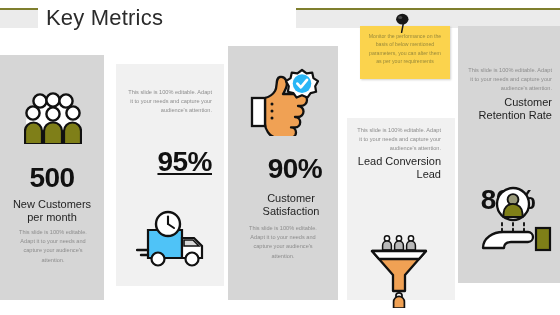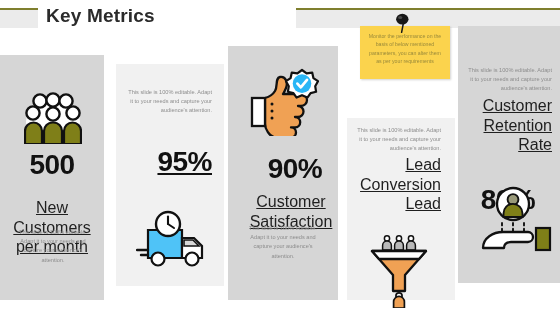--- a/index.html
+++ b/index.html
@@ -11,34 +11,34 @@
   }
   .slide{position:relative;width:560px;height:315px;background:#fff;overflow:hidden;}
 
   
   .hdr-block-left{position:absolute;left:0;top:8px;width:38px;height:20px;background:#ebebeb;}
   .hdr-rule-left{position:absolute;left:0;top:8px;width:38px;height:2px;background:#7f7f2e;}
   .hdr-block-right{position:absolute;left:296px;top:8px;width:264px;height:20px;background:#ebebeb;}
   .hdr-rule-right{position:absolute;left:296px;top:8px;width:264px;height:2px;background:#7f7f2e;}
   .title{
     position:absolute;left:46px;top:5px;
-    font-size:19px;color:#2b2b2b;letter-spacing:.2px;font-weight:700;
+    font-size:22px;color:#2b2b2b;letter-spacing:.2px;font-weight:400;
   }
 
   
   .card{position:absolute;box-sizing:border-box;}
   .c-dark{background:#d6d6d6;}
   .c-light{background:#f1f1f1;}
 
   .blurb{
     font-size:5.6px;line-height:1.65;color:#8d8d8d;text-align:right;
   }
   .blurb.ctr{text-align:center;}
   .lbl{
-    font-size:16px;line-height:1.22;color:#1f1f1f;font-weight:400;text-decoration:underline;
+    font-size:11px;line-height:1.22;color:#1f1f1f;font-weight:400;
   }
   .lbl.r{text-align:right;}
   .lbl.c{text-align:center;}
   .big{
     font-size:28px;line-height:1;color:#111;font-weight:700;letter-spacing:-.5px;
   }
   .big.c{text-align:center;}
   .big.r{text-align:right;}
 
   .icon-wrap{position:absolute;}
@@ -81,21 +81,21 @@
       <circle cx="9" cy="25" r="6.6" fill="#fff" stroke="#111" stroke-width="2.4"></circle>
       <circle cx="29" cy="26" r="6.6" fill="#fff" stroke="#111" stroke-width="2.4"></circle>
       <circle cx="49" cy="25" r="6.6" fill="#fff" stroke="#111" stroke-width="2.4"></circle>
 
       <path d="M1 56 V43 a8.5 8.5 0 0 1 8.5-8.5 h0 A8.5 8.5 0 0 1 18 43 V56 Z" fill="#7f7f18" stroke="#111" stroke-width="2.2"></path>
       <path d="M20 56 V43 a8.5 8.5 0 0 1 8.5-8.5 h1 A8.5 8.5 0 0 1 38 43 V56 Z" fill="#7f7f18" stroke="#111" stroke-width="2.2"></path>
       <path d="M40 56 V43 a8.5 8.5 0 0 1 8.5-8.5 h0 A8.5 8.5 0 0 1 57 43 V56 Z" fill="#7f7f18" stroke="#111" stroke-width="2.2"></path>
     </svg>
   </div>
 
-  <div class="big c" style="position:absolute;left:0;top:151px;width:104px;">500</div>
+  <div class="big c" style="position:absolute;left:0;top:164px;width:104px;">500</div>
   <div class="lbl c" style="position:absolute;left:6px;top:198px;width:92px;">New Customers per month</div>
   <div class="blurb ctr" style="position:absolute;left:14px;top:228px;width:78px;">This slide is 100% editable. Adapt it to your needs and capture your audience's attention.</div>
 
   <div class="card c-light" style="left:116px;top:64px;width:108px;height:222px;"></div>
 
   <div class="blurb" style="position:absolute;left:128px;top:88px;width:84px;">This slide is 100% editable. Adapt it to your needs and capture your audience's attention.</div>
   <div class="big r" style="position:absolute;left:112px;top:148px;width:100px;text-decoration:underline;">95%</div>
 
   <div class="icon-wrap" style="left:136px;top:208px;width:74px;height:62px;">
     <svg viewBox="0 0 74 62" width="74" height="62">

